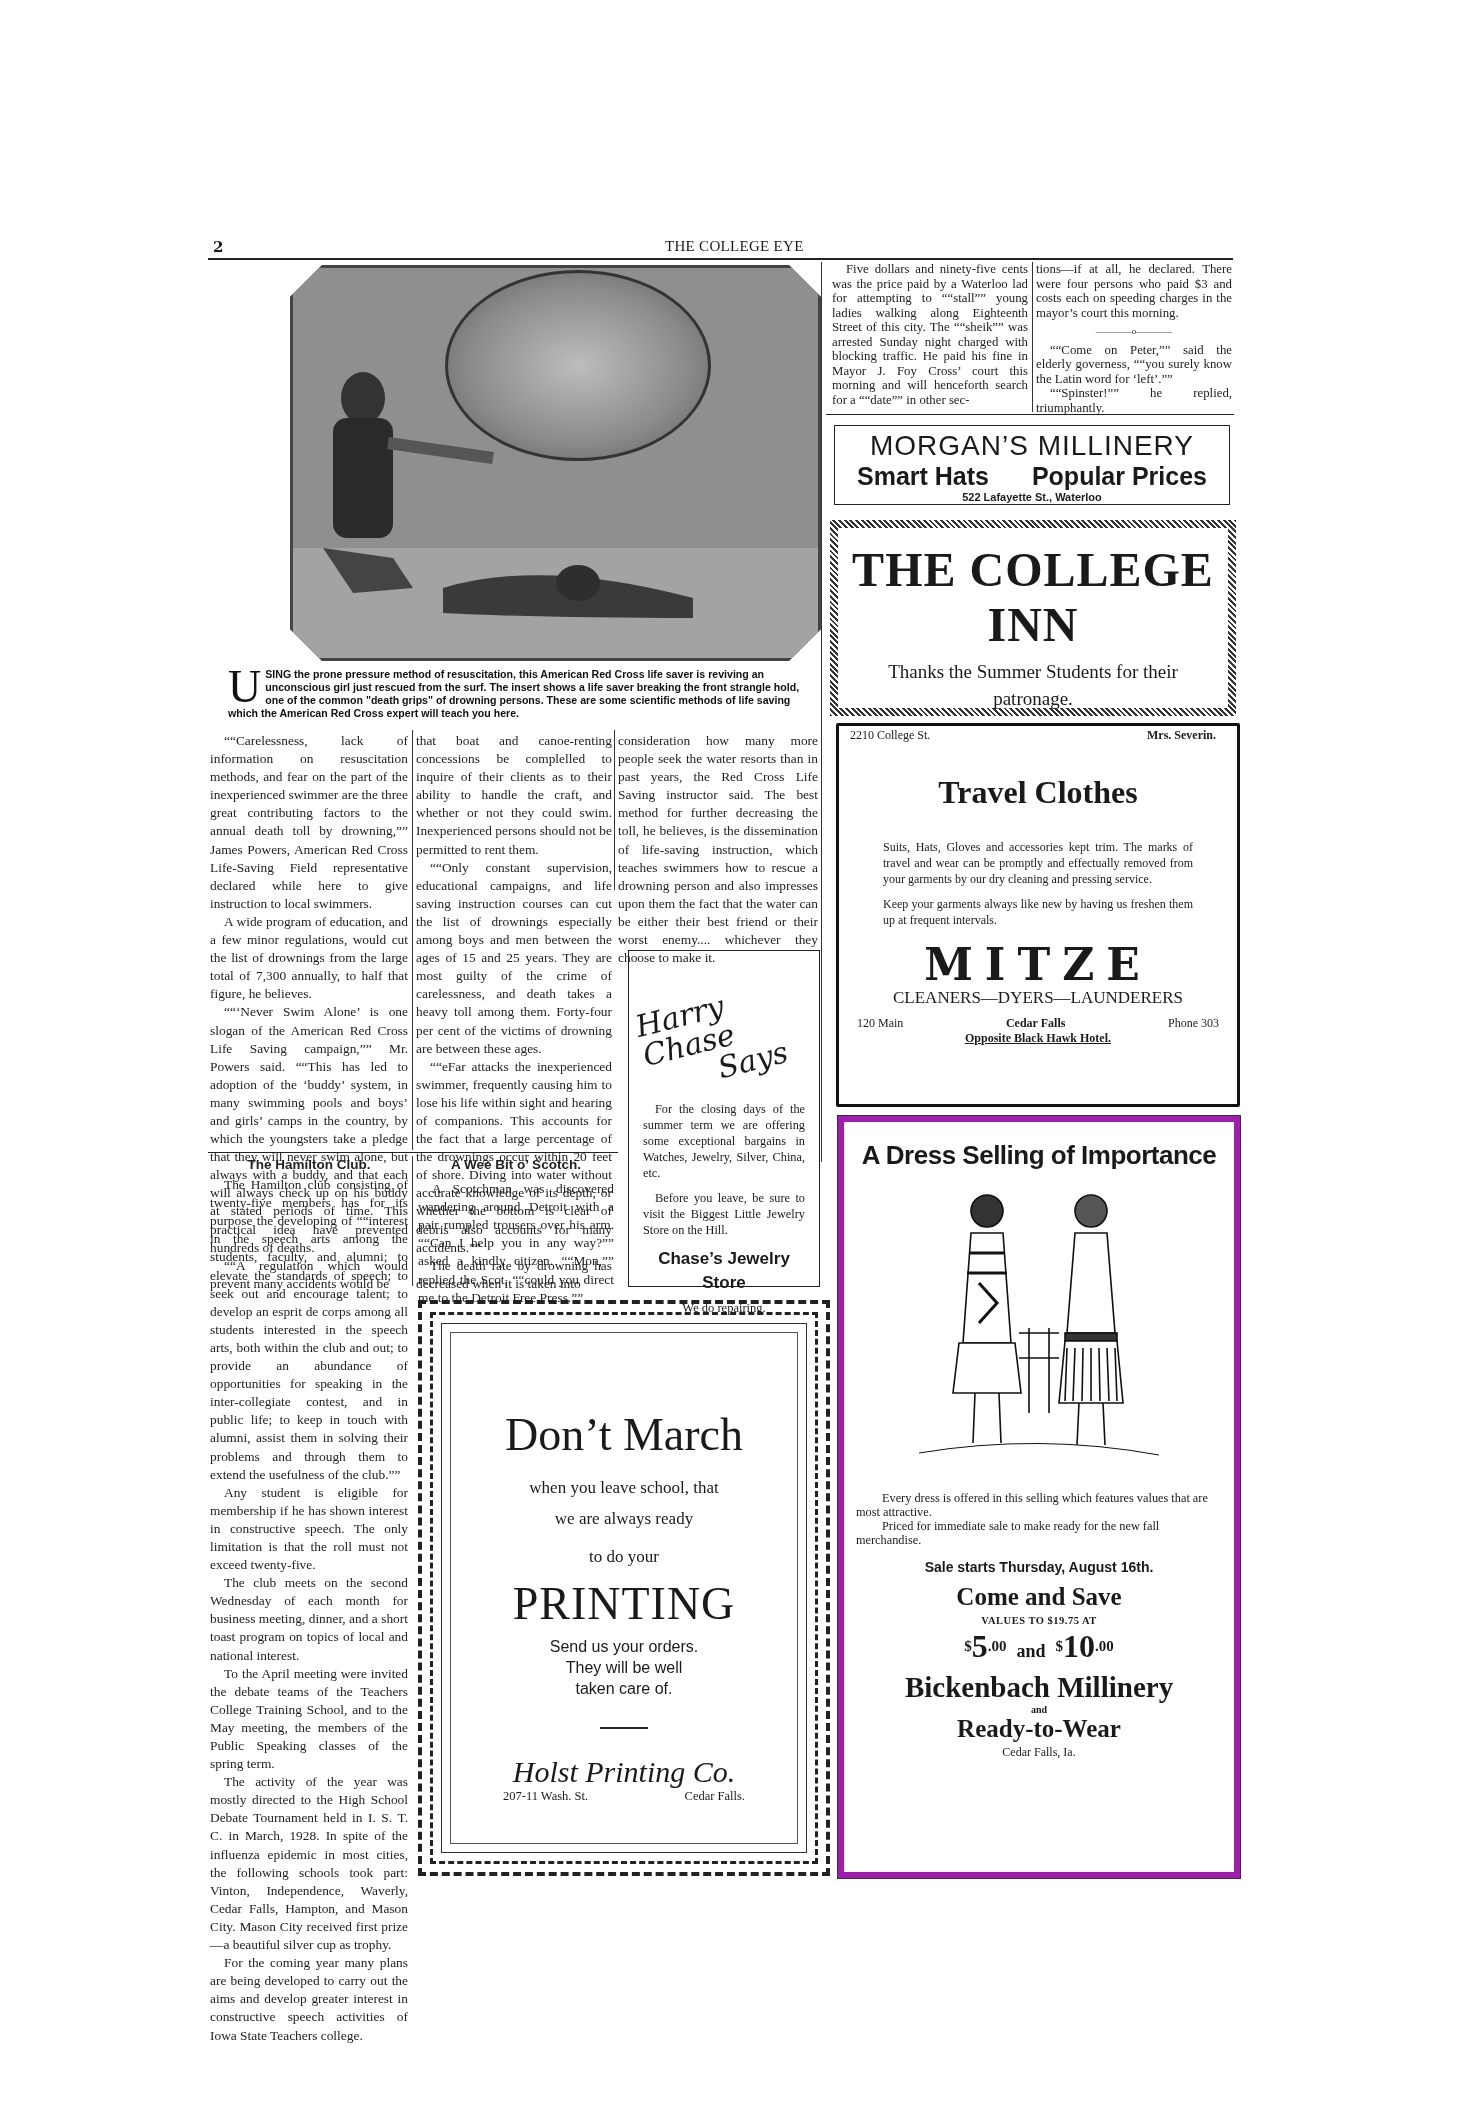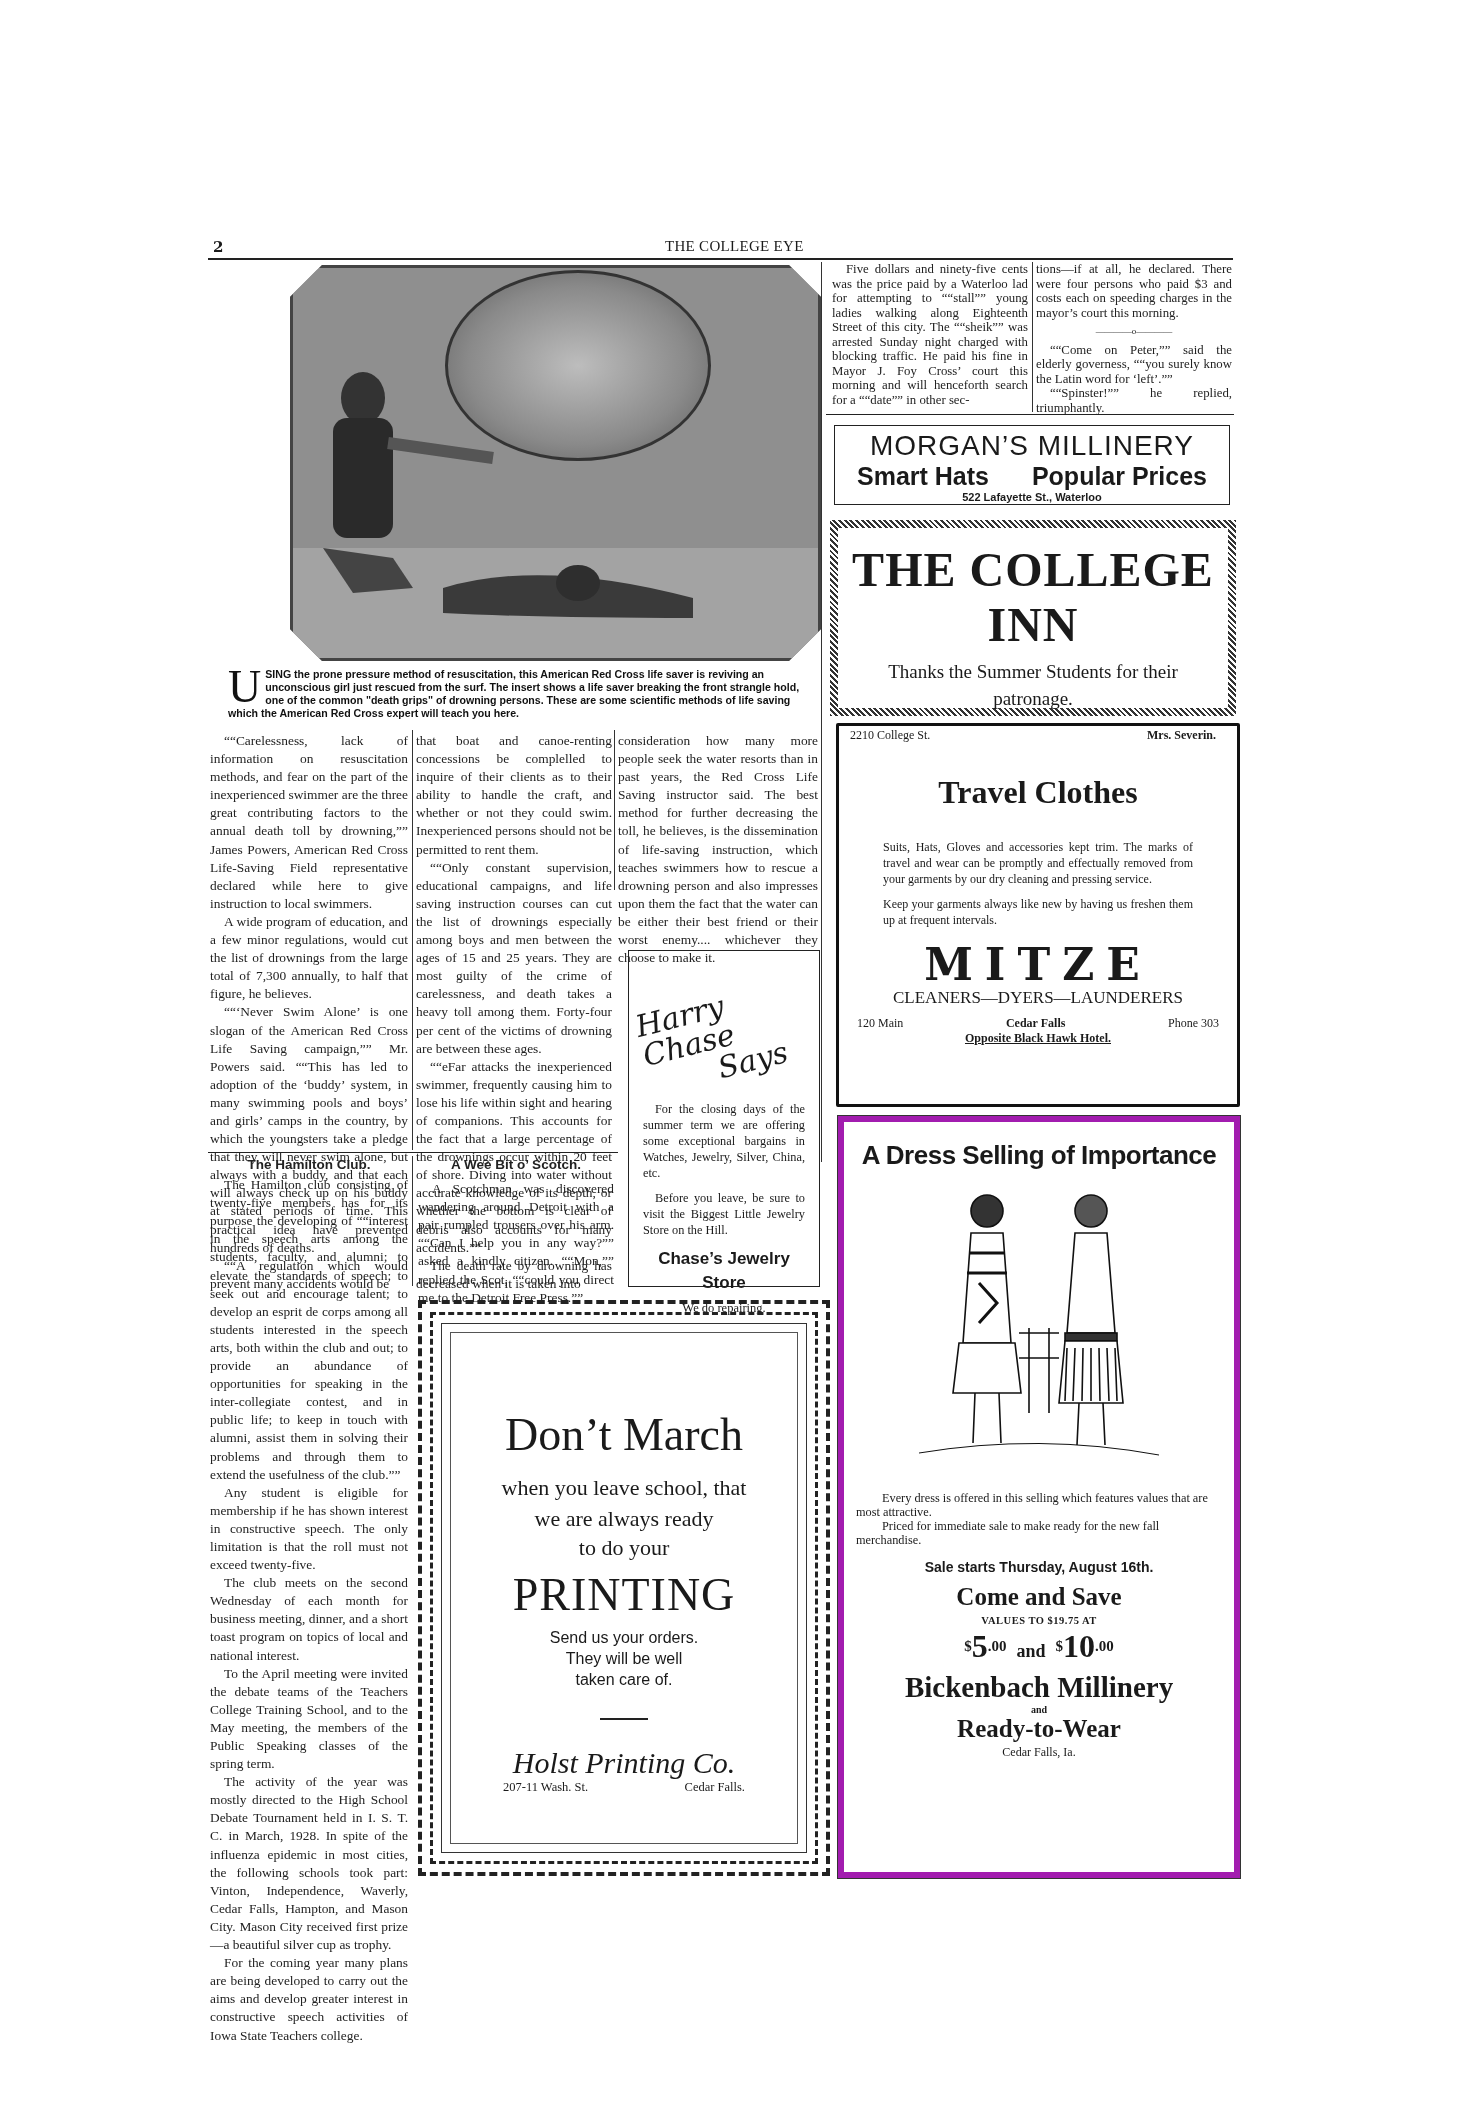--- a/index.html
+++ b/index.html
@@ -29,21 +29,21 @@
   .inn-foot { display:flex; justify-content: space-between; font-family: "Liberation Serif", serif; font-size: 12px; padding: 0 12px; }
   .rounded { border: 3px solid #111; border-radius: 2px; }
   .travel-title { font-family: "Liberation Serif", serif; font-size: 32px; text-align: center; font-weight: bold; }
   .smallp { font-family: "Liberation Serif", serif; font-size: 12px; line-height: 16px; text-align: justify; margin: 0 0 9px 0; }
   .mitze { font-family: "DejaVu Serif", serif; font-weight: bold; font-size: 44px; text-align: center; letter-spacing: 12px; }
   .mitze-sub { font-family: "Liberation Serif", serif; font-size: 17px; text-align: center; }
   .chase-sig { font-family: "DejaVu Serif", serif; font-style: italic; font-size: 30px; transform: rotate(-14deg); }
   .dashed-frame { border: 4px dashed #222; }
   .dont { font-family: "Liberation Serif", serif; font-size: 46px; text-align: center; }
   .printing { font-family: "Liberation Serif", serif; font-size: 46px; text-align: center; letter-spacing: 1px; }
-  .mid { font-family: "Liberation Serif", serif; font-size: 22px; text-align: center; line-height: 25px; }
+  .mid { font-family: "Liberation Serif", serif; font-size: 17px; text-align: center; line-height: 25px; }
   .holst { font-family: "Liberation Serif", serif; font-style: italic; font-size: 30px; text-align: center; }
   .dress-frame { border: 6px solid #a21caf; outline: 1px solid #333; }
   .dress-title { font-family: "Liberation Serif", serif; font-weight: bold; font-size: 29px; text-align: center; letter-spacing: -0.5px; }
   .illus { background: #fff; }
   .price { font-family: "Liberation Serif", serif; font-weight: bold; text-align: center; }
 </style>
 </head>
 <body>
 
 <div class="abs masthead-num">2</div>
@@ -119,21 +119,21 @@
   </div>
 </div>
 
 <div class="abs dashed-frame" style="left:418px; top:1300px; width:404px; height:568px;">
   <div class="abs dashed-frame" style="left:8px; top:8px; right:8px; bottom:8px; border-width:3px;">
     <div class="abs" style="left:8px; top:8px; right:8px; bottom:8px; border:1px solid #333;">
       <div class="abs" style="left:8px; top:8px; right:8px; bottom:8px; border:1px solid #555;">
         <div class="dont" style="margin-top:75px;">Don’t March</div>
         <div class="mid" style="margin-top:14px;">when you leave school, that</div>
         <div class="mid" style="margin-top:6px;">we are always ready</div>
-        <div class="mid" style="margin-top:4px;">to do your</div>
+        <div class="mid" style="margin-top:13px;">to do your</div>
         <div class="printing" style="margin-top:8px;">PRINTING</div>
         <div class="mid" style="margin-top:6px; line-height:21px; font-family:'Liberation Sans',sans-serif; font-size:16px;">Send us your orders.</div>
         <div class="mid" style="line-height:21px; font-family:'Liberation Sans',sans-serif; font-size:16px;">They will be well</div>
         <div class="mid" style="line-height:21px; font-family:'Liberation Sans',sans-serif; font-size:16px;">taken care of.</div>
         <div style="width:48px; height:2px; background:#222; margin:28px auto 0;"></div>
         <div class="holst" style="margin-top:26px;">Holst Printing Co.</div>
         <div style="display:flex; justify-content:space-between; padding:0 52px; font-family:'Liberation Serif',serif; font-size:12.5px;">
           <span>207-11 Wash. St.</span>
           <span>Cedar Falls.</span>
         </div>

